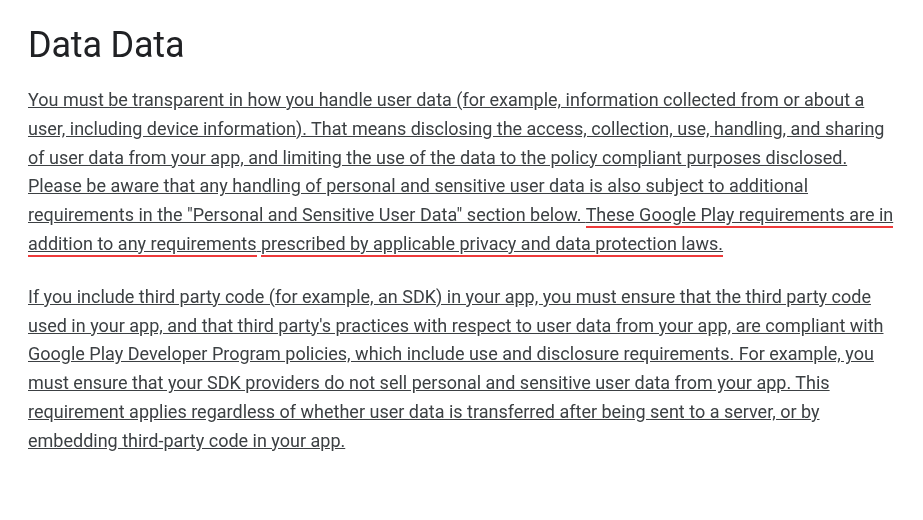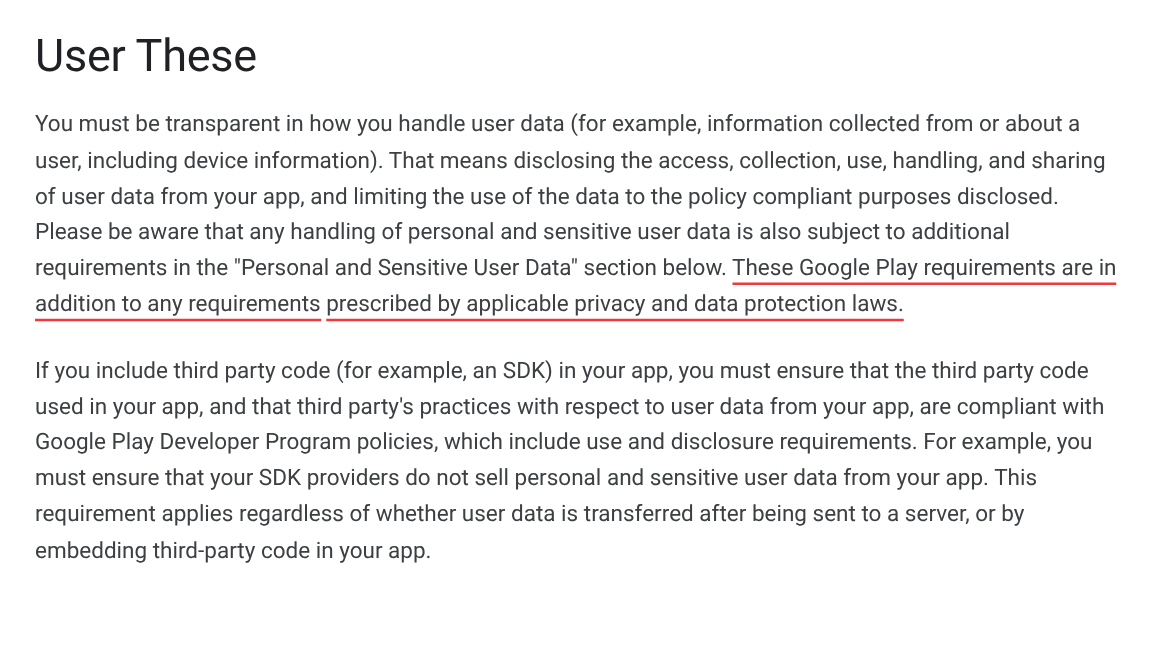--- a/index.html
+++ b/index.html
@@ -19,26 +19,27 @@
       font-weight: 400;
       color: #202124;
       margin-bottom: 20px;
       letter-spacing: -0.2px;
     }
     p {
       font-size: 18px;
       line-height: 1.6;
       color: #3c4043;
       margin-bottom: 24px;
+      text-decoration: underline;
     }
     .underlined {
       border-bottom: 2.5px solid #ee3a3a;
       padding-bottom: 1px;
     }
   </style>
 </head>
 <body>
 
-<h1>User These</h1>
+<h1>Data Data</h1>
 
 <p><span>You must be transparent in how you handle user data (for example, information collected from or about a user, including device information). That means disclosing the access, collection, use, handling, and sharing of user data from your app, and limiting the use of the data to the policy compliant purposes disclosed. Please be aware that any handling of personal and sensitive user data is also subject to additional requirements in the "Personal and Sensitive User Data" section below. </span><span class="underlined">These Google Play requirements are in addition to any requirements</span><span> </span><span class="underlined">prescribed by applicable privacy and data protection laws.</span></p>
 
 <p>If you include third party code (for example, an SDK) in your app, you must ensure that the third party code used in your app, and that third party's practices with respect to user data from your app, are compliant with Google Play Developer Program policies, which include use and disclosure requirements. For example, you must ensure that your SDK providers do not sell personal and sensitive user data from your app. This requirement applies regardless of whether user data is transferred after being sent to a server, or by embedding third-party code in your app.</p>
 
 </body></html>

